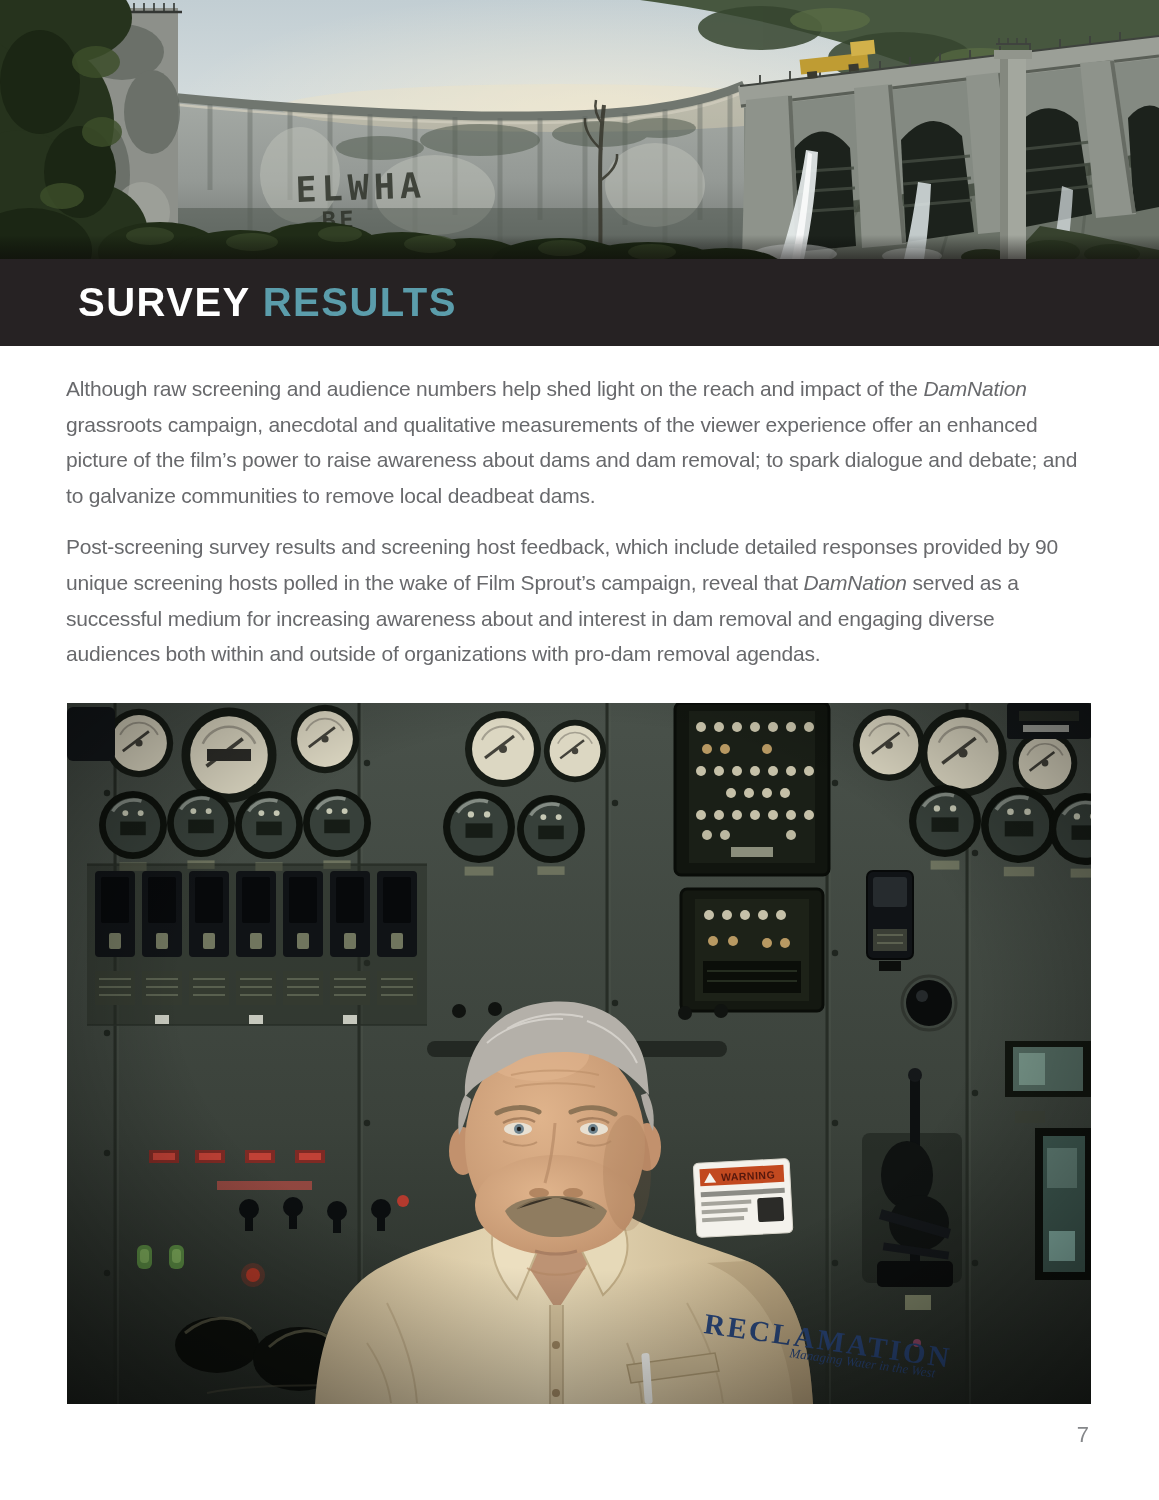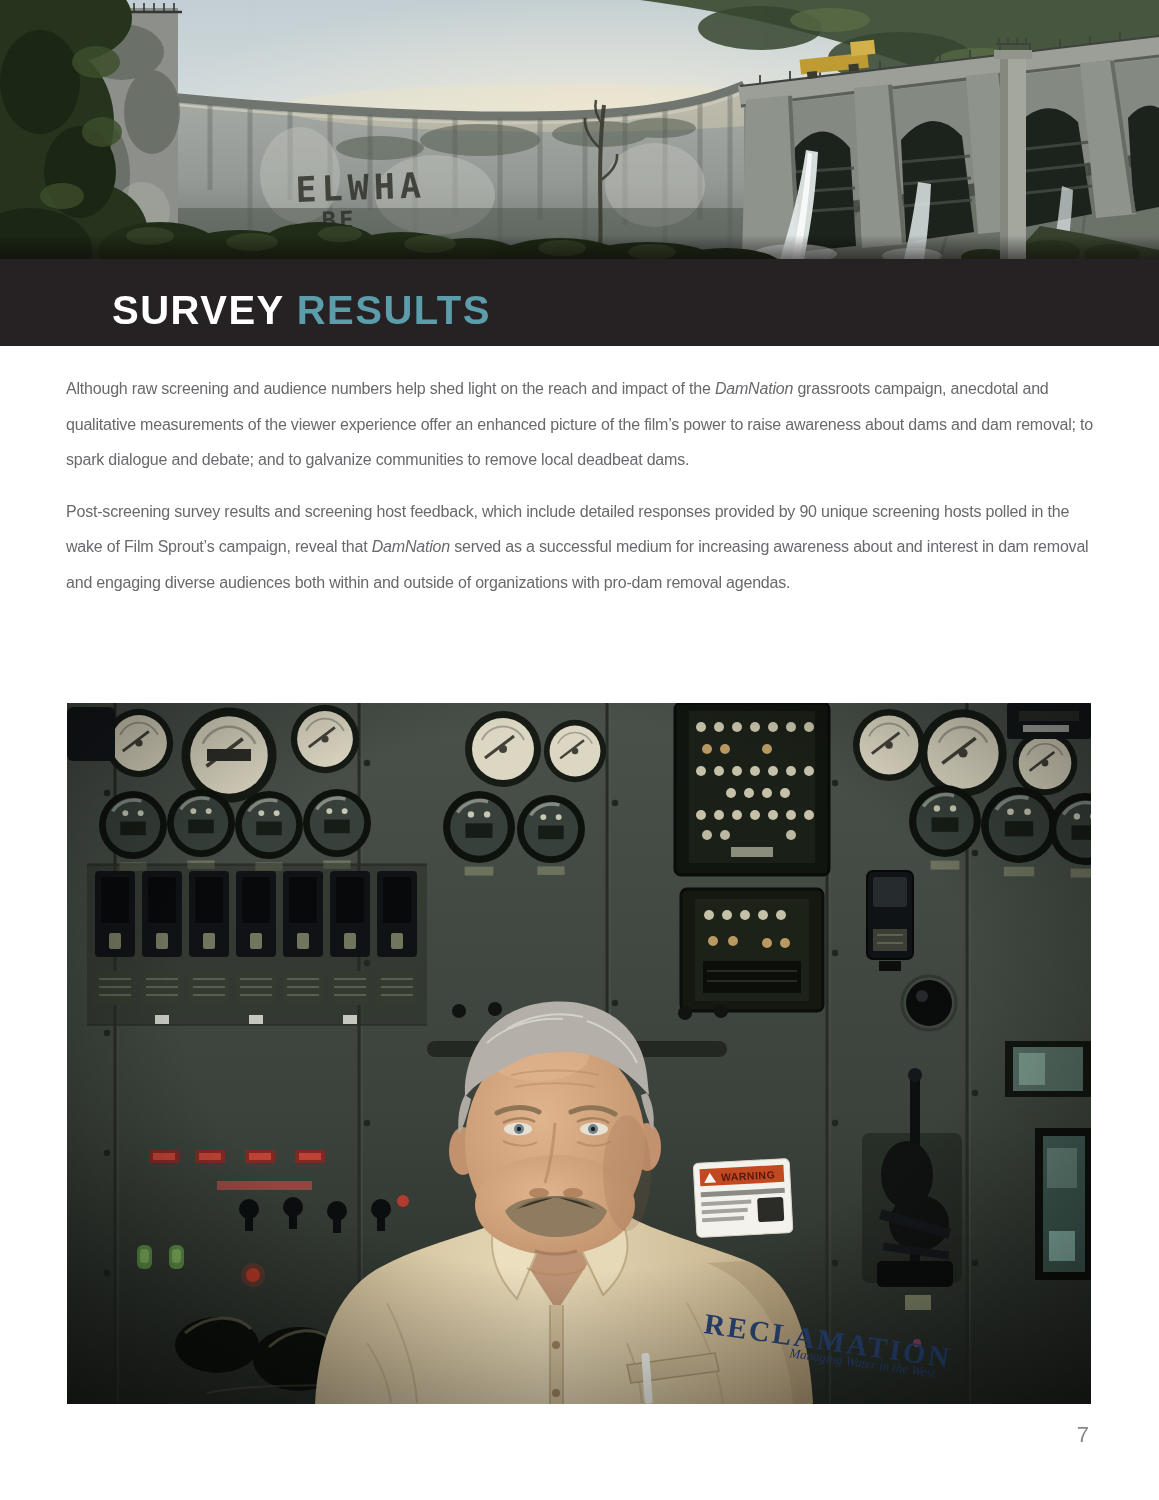--- a/index.html
+++ b/index.html
@@ -4,26 +4,26 @@
 <style>
   html,body{margin:0;padding:0;background:#ffffff;}
   #page{position:relative;width:1159px;height:1500px;background:#ffffff;overflow:hidden;
         font-family:"Liberation Sans",sans-serif;}
   svg{display:block;}
   figure{margin:0;padding:0;}
 
   .header-photo{position:absolute;left:0;top:0;width:1159px;height:259px;}
 
   .banner{position:absolute;left:0;top:259px;width:1159px;height:87px;background:#262223;}
-  .banner h1{margin:8px;padding-left:104px;line-height:87px;font-size:40px;font-weight:800;
+  .banner h1{margin:0;padding-left:78px;line-height:87px;font-size:40px;font-weight:800;
              letter-spacing:1.5px;color:#ffffff;}
   .banner .accent{color:#5b9dab;}
 
   .content{position:absolute;left:66px;top:371px;width:1028px;color:#68696c;
-           font-size:16px;line-height:35.6px;letter-spacing:-0.2px;}
+           font-size:21px;line-height:35.6px;letter-spacing:-0.2px;}
   .content p{margin:0;}
   .content p + p{margin-top:16px;}
   .content em{font-style:italic;}
 
   .portrait{position:absolute;left:67px;top:703px;width:1024px;height:701px;}
 
   .page-number{position:absolute;top:1422px;right:70px;font-size:22px;color:#85878a;}
 </style>
 </head>
 <body>

